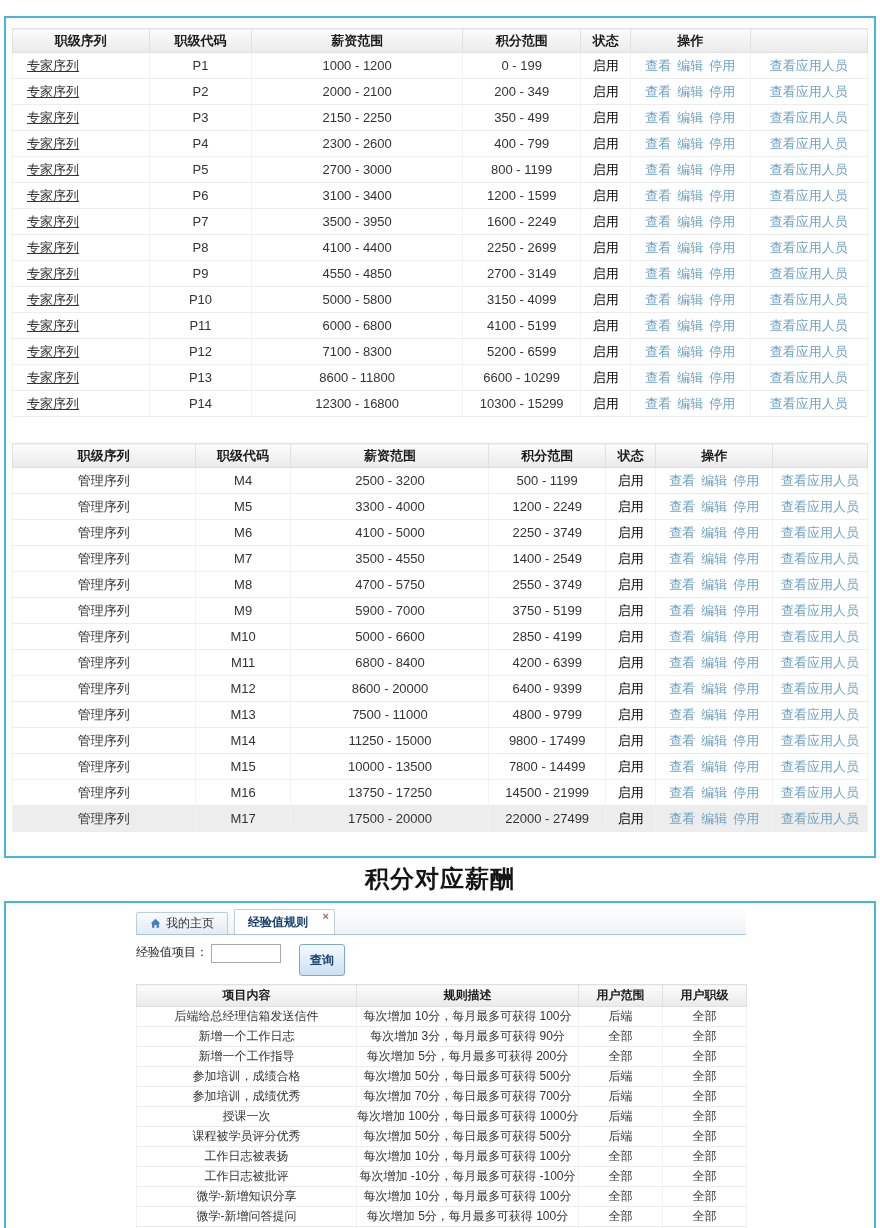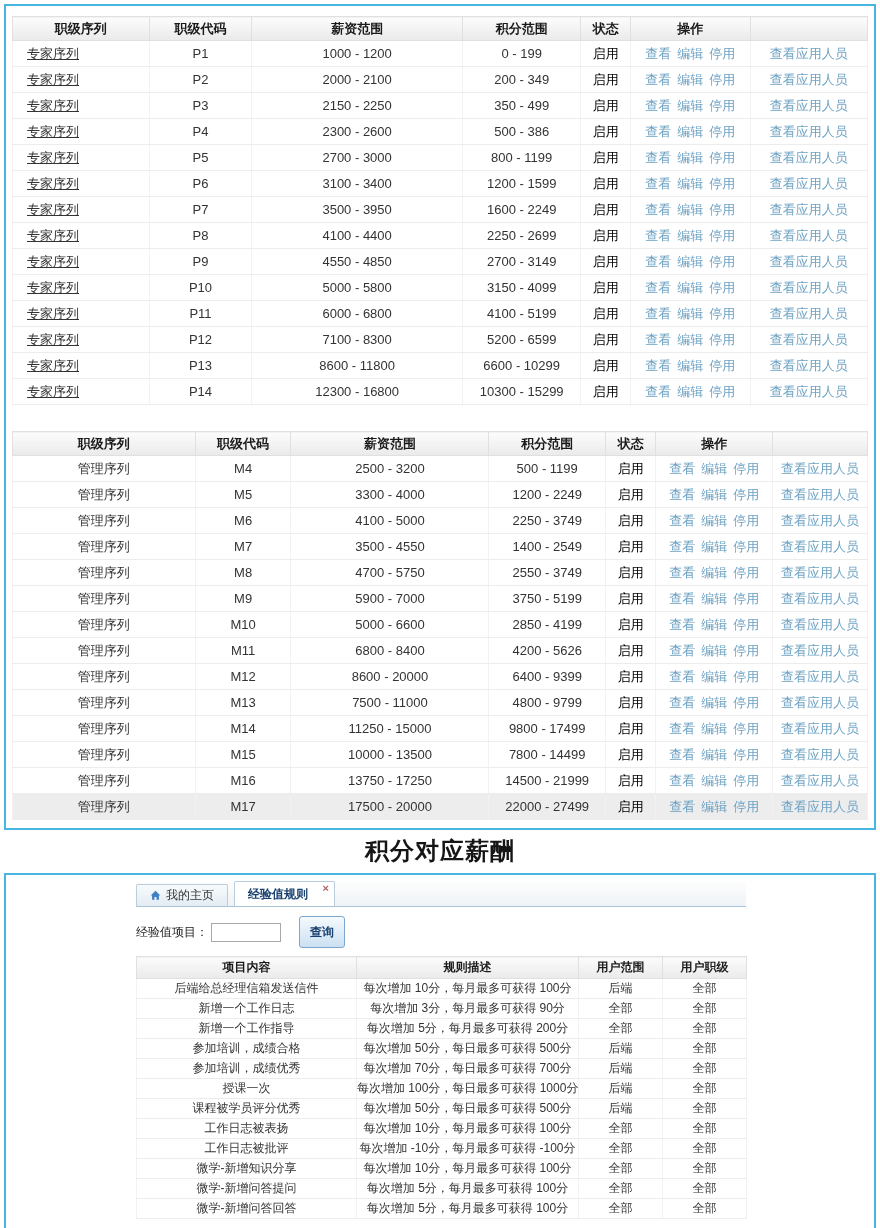--- a/index.html
+++ b/index.html
@@ -3,21 +3,21 @@
 <meta charset="utf-8">
 <style>
   * { box-sizing: border-box; margin: 0; padding: 0; }
   html, body { background: #fff; }
   body {
     width: 880px; height: 1228px;
     font-family: "Liberation Sans", sans-serif;
     color: #333;
   }
   .panel { border: 2px solid #47b4e2; background: #fff; margin: 0 4px; }
-  #panel-top { margin-top: 4px; padding: 10px 6px 8px; }
+  #panel-top { margin-top: 16px; padding: 10px 6px 24px; }
 
   table.grid { border-collapse: collapse; table-layout: fixed; margin: 0 auto; font-size: 13px; color: #333; }
   .grid thead th {
     background: linear-gradient(#fcfcfc, #eaeaea);
     border: 1px solid #e0e0e0;
     font-weight: bold; color: #1a1a1a;
     height: 24px; font-size: 13px; text-align: center;
   }
   .grid tbody td {
     border-bottom: 1px solid #ececec;
@@ -52,21 +52,21 @@
     cursor: pointer; margin-right: 6px;
   }
   .tab.active {
     background: #fff; height: 25px;
     font-weight: bold; color: #17406f;
     position: relative; padding-right: 26px;
   }
   .tab.active .close { position: absolute; top: 0px; right: 5px; font-size: 11px; font-weight: bold; color: #b55f63; cursor: pointer; }
   .home-ico { display: inline-block; line-height: 0; }
 
-  .searchbar { display: flex; align-items: center; padding: 9px 0 8px; font-size: 12px; color: #222; }
+  .searchbar { display: flex; padding: 9px 0 8px; font-size: 12px; color: #222; }
   .searchbar input { width: 70px; height: 19px; border: 1px solid #a9a9a9; margin-left: 3px; font-family: inherit; font-size: 12px; padding: 0 3px; }
   .btn {
     margin-left: 18px; width: 46px; height: 32px;
     border: 1px solid #7fa7cc; border-radius: 3px;
     background: linear-gradient(#f5fafd, #cbe0f2);
     font-family: inherit; font-size: 12px; font-weight: bold; color: #17406f;
     cursor: pointer;
   }
   #exp-table { width: 610px; font-size: 12px; margin: 0; }
   #exp-table thead th { height: 22px; font-size: 12px; }
@@ -127,21 +127,21 @@
           <td>350 - 499</td>
           <td class="status-cell">启用</td>
           <td><a>查看</a><a>编辑</a><a>停用</a></td>
           <td><a>查看应用人员</a></td>
         </tr>
 
         <tr>
           <td class="series-cell">专家序列</td>
           <td>P4</td>
           <td>2300 - 2600</td>
-          <td>500 - 386</td>
+          <td>400 - 799</td>
           <td class="status-cell">启用</td>
           <td><a>查看</a><a>编辑</a><a>停用</a></td>
           <td><a>查看应用人员</a></td>
         </tr>
 
         <tr>
           <td class="series-cell">专家序列</td>
           <td>P5</td>
           <td>2700 - 3000</td>
           <td>800 - 1199</td>
@@ -332,21 +332,21 @@
           <td>2850 - 4199</td>
           <td class="status-cell">启用</td>
           <td><a>查看</a><a>编辑</a><a>停用</a></td>
           <td><a>查看应用人员</a></td>
         </tr>
 
         <tr>
           <td>管理序列</td>
           <td>M11</td>
           <td>6800 - 8400</td>
-          <td>4200 - 5626</td>
+          <td>4200 - 6399</td>
           <td class="status-cell">启用</td>
           <td><a>查看</a><a>编辑</a><a>停用</a></td>
           <td><a>查看应用人员</a></td>
         </tr>
 
         <tr>
           <td>管理序列</td>
           <td>M12</td>
           <td>8600 - 20000</td>
           <td>6400 - 9399</td>

